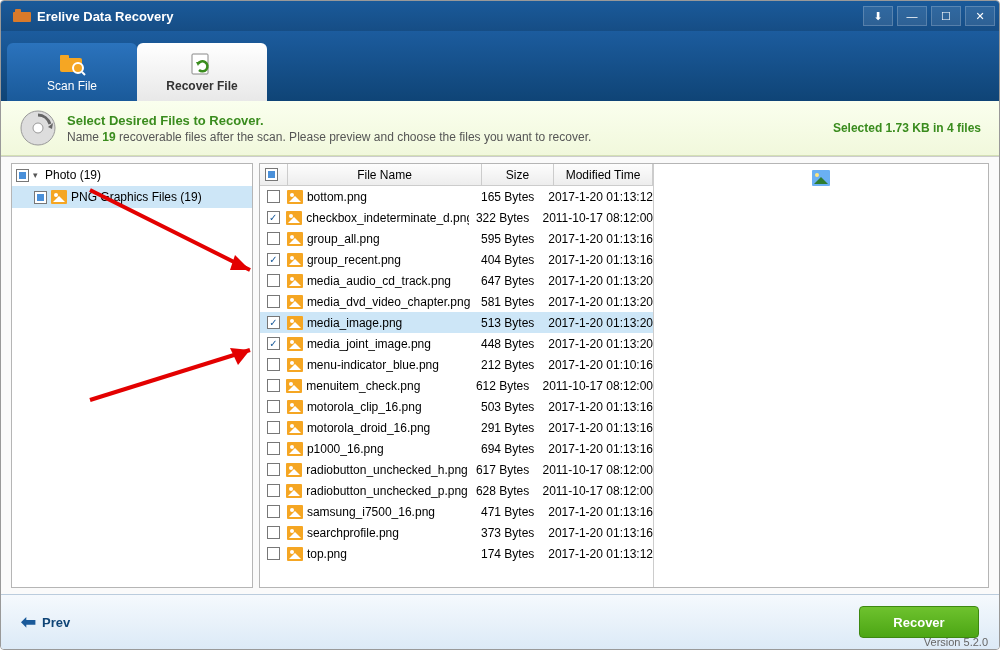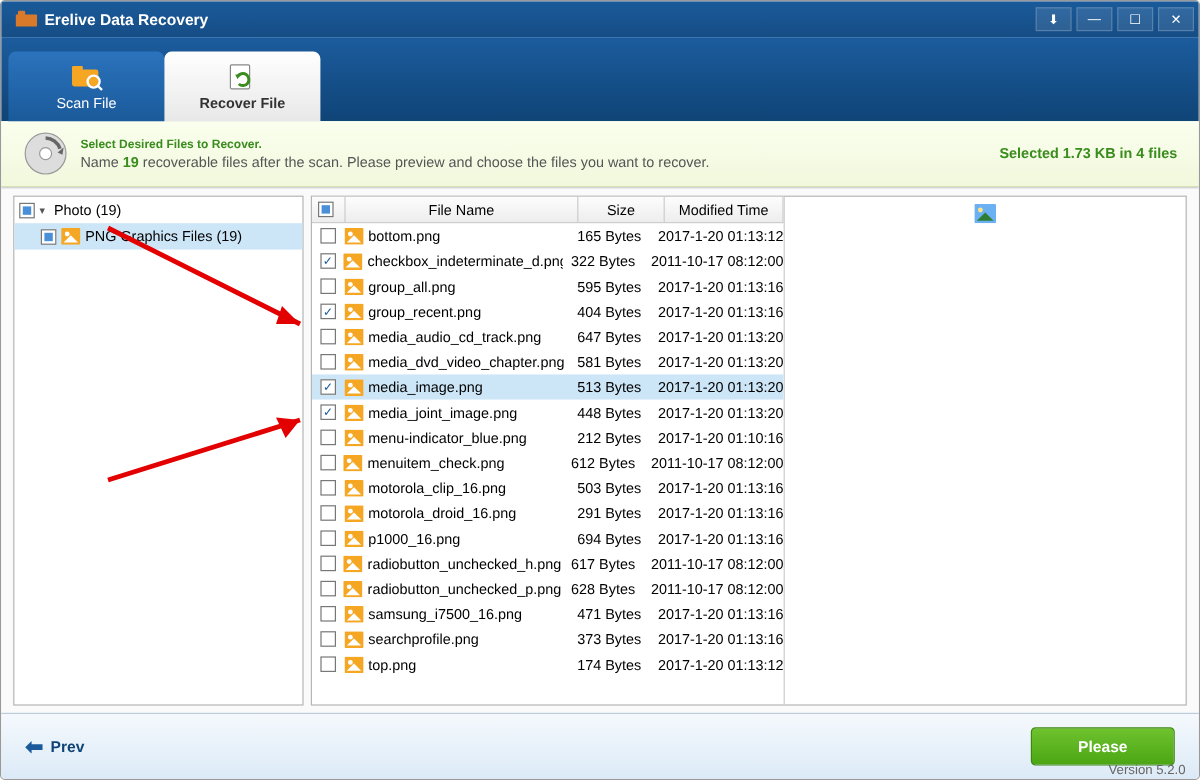--- a/index.html
+++ b/index.html
@@ -12,21 +12,21 @@
 .titlebar .win-btn { width: 30px; height: 20px; background: rgba(255,255,255,0.1); margin-right: 4px; display: flex; align-items: center; justify-content: center; color: #fff; font-size: 11px; border: 1px solid rgba(255,255,255,0.2); cursor: pointer; }
 
 .tabs-area { height: 70px; background: linear-gradient(to bottom, #1c5c9e, #0f4476); display: flex; align-items: flex-end; padding-left: 6px; }
 .tab-btn { width: 130px; height: 58px; display: flex; flex-direction: column; align-items: center; justify-content: center; color: #fff; font-size: 12px; cursor: pointer; border-top-left-radius: 6px; border-top-right-radius: 6px; }
 .tab-btn.inactive { background: linear-gradient(to bottom, #2b73bd, #1a5a9a); }
 .tab-btn.active { background: linear-gradient(to bottom, #fff, #e8e8e8); color: #333; font-weight: bold; }
 .tab-btn .tab-icon { width: 28px; height: 24px; margin-bottom: 3px; display: flex; align-items: center; justify-content: center; }
 
 .banner { height: 55px; background: linear-gradient(to bottom, #faffee, #f1f8dc); border-bottom: 1px solid #d4e0b5; display: flex; align-items: center; padding: 0 18px; }
 .banner-icon { width: 38px; height: 38px; margin-right: 10px; }
-.banner-text .line1 { color: #3a8c1e; font-weight: bold; font-size: 10px; }
+.banner-text .line1 { color: #3a8c1e; font-weight: bold; font-size: 13px; }
 .banner-text .line2 { color: #555; font-size: 12px; margin-top: 2px; }
 .banner-text .line2 .count { color: #3a8c1e; font-weight: bold; }
 .banner-right { margin-left: auto; color: #3a8c1e; font-weight: bold; font-size: 12px; }
 
 .content { height: 438px; display: flex; border-top: 1px solid #ccc; background: #fafafa; padding: 6px 10px; }
 
 .tree-panel { width: 242px; border: 1px solid #b5b5b5; background: #fff; }
 .tree-row { height: 22px; display: flex; align-items: center; font-size: 12px; padding-left: 4px; }
 .tree-row.child { padding-left: 22px; background: #cde6f7; }
 .tree-chk { width: 13px; height: 13px; border: 1px solid #777; margin-right: 4px; display: flex; align-items: center; justify-content: center; background: #fff; }
@@ -443,21 +443,21 @@
     </div>
   </div>
 </div>
 
 <div class="footer">
   <div class="prev-btn">
     <span class="prev-arrow">⬅</span>
     <span>Prev</span>
   </div>
   <div class="recover-btn">
-    <span>Please</span>
+    <span>Recover</span>
   </div>
 </div>
 <div class="version-bar">Version 5.2.0</div>
 
 <svg class="arrow-annotation" style="left:80px;top:180px" width="200" height="120">
   <line x1="10" y1="10" x2="170" y2="90" stroke="#e30000" stroke-width="4"></line>
   <polygon points="170,90 155,75 150,90" fill="#e30000"></polygon>
 </svg>
 <svg class="arrow-annotation" style="left:80px;top:340px" width="200" height="80">
   <line x1="10" y1="60" x2="170" y2="10" stroke="#e30000" stroke-width="4"></line>

